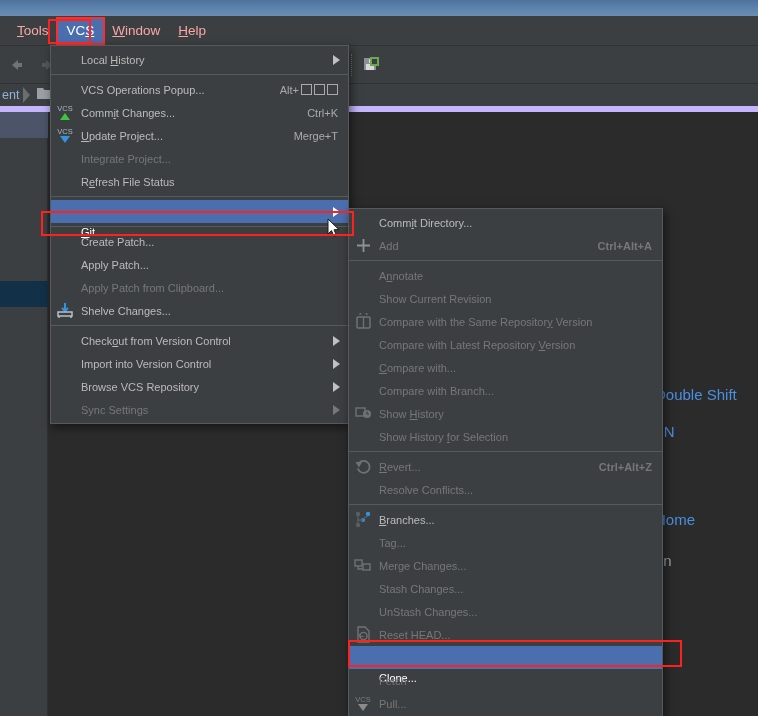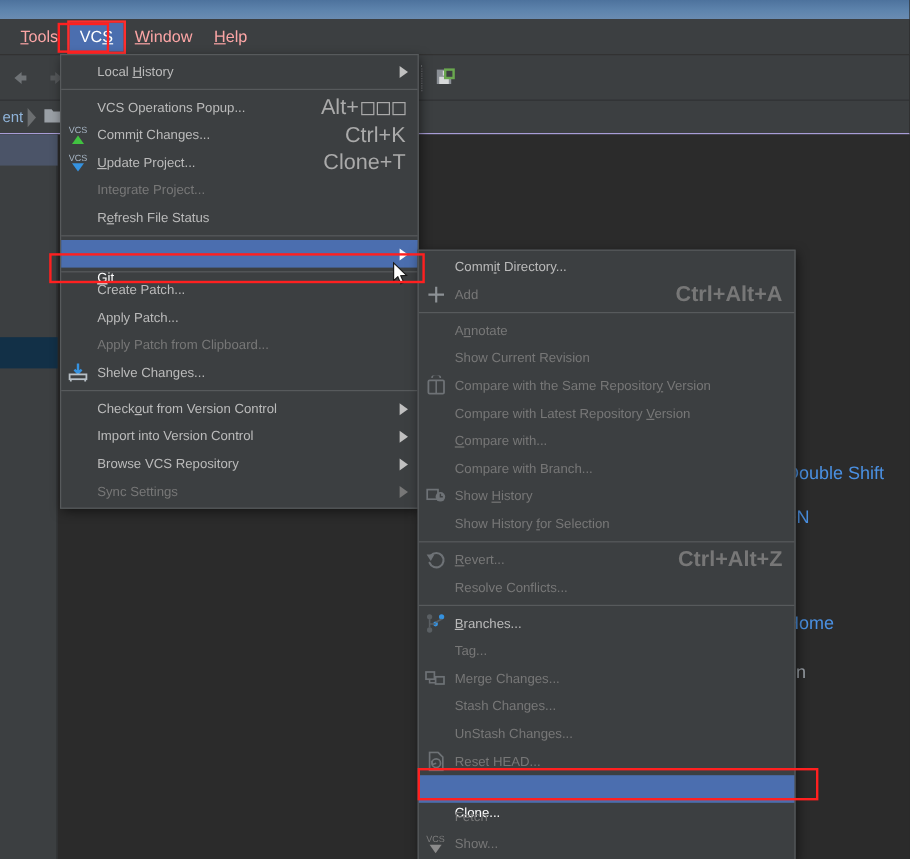--- a/index.html
+++ b/index.html
@@ -41,21 +41,21 @@
     justify-content: center; color: #9aa0a6;
   }
   .tb-sep {
     width: 1px; height: 22px; margin: 0 3px;
     border-left: 1px dotted #6e7174;
   }
 
   
   .breadcrumb {
     position: absolute; left: 0; top: 84px; width: 758px; height: 28px;
-    background: #3c3f41; border-bottom: 1px solid #c4b5fd;
+    background: #3c3f41; border-bottom: 6px solid #c4b5fd;
     display: flex; align-items: center; padding-left: 2px;
     font-size: 12.5px; color: #8fb3d9;
   }
   .crumb-arrow {
     width: 0; height: 0; margin: 0 4px;
     border-top: 8px solid transparent; border-bottom: 8px solid transparent;
     border-left: 7px solid #6b6e70;
   }
   .folder-ic { margin-left: 2px; }
 
@@ -97,21 +97,21 @@
   .menu-row .ic {
     width: 28px; min-width: 28px; height: 22px;
     display: flex; align-items: center; justify-content: center;
   }
   .menu-row .lbl {
     flex: 1; font-size: 11px; color: #bbbbbb; padding-left: 2px;
   }
   .menu-row .lbl u { text-decoration: underline; }
   .menu-row.disabled .lbl { color: #777777; }
   .menu-row .accel {
-    font-size: 18px; color: #aaaaaa; padding-left: 26px; padding-right: 4px;
+    font-size: 11px; color: #aaaaaa; padding-left: 26px; padding-right: 4px;
   }
   .menu-row.disabled .accel { color: #777777; font-weight: bold; }
   .menu-row.selected { background: #4b6eaf; }
   .menu-row.selected .lbl, .menu-row.selected .accel { color: #ffffff; margin-top: 40px; }
   .menu-sep { height: 1px; background: #575a5c; margin: 3px 0; }
   .submenu-arrow {
     width: 0; height: 0; margin-left: 8px; margin-right: 2px;
     border-top: 5px solid transparent; border-bottom: 5px solid transparent;
     border-left: 7px solid #c0c0c0;
   }
@@ -286,21 +286,21 @@
         <span class="accel">Ctrl+K</span>
       </div>
       <div class="menu-row">
         <span class="ic">
           <span style="display:flex;flex-direction:column;align-items:center;">
             <span style="font-size:7.5px;color:#a9b7c6;line-height:7px;">VCS</span>
             <span style="width:0;height:0;border-left:5px solid transparent;border-right:5px solid transparent;border-top:7px solid #3592e0;margin-top:1px;"></span>
           </span>
         </span>
         <span class="lbl"><u>U</u>pdate Project...</span>
-        <span class="accel">Clone+T</span>
+        <span class="accel">Merge+T</span>
       </div>
       <div class="menu-row disabled">
         <span class="ic"></span>
         <span class="lbl">Integrate Project...</span>
       </div>
       <div class="menu-row">
         <span class="ic"></span>
         <span class="lbl">R<u>e</u>fresh File Status</span>
       </div>
       <div class="menu-sep"></div>
@@ -482,21 +482,21 @@
         <span class="ic"></span>
         <span class="lbl">Fetch</span>
       </div>
       <div class="menu-row disabled">
         <span class="ic">
           <span style="display:flex;flex-direction:column;align-items:center;">
             <span style="font-size:7.5px;color:#7d7d7d;line-height:7px;">VCS</span>
             <span style="width:0;height:0;border-left:5px solid transparent;border-right:5px solid transparent;border-top:7px solid #8b8b8b;margin-top:1px;"></span>
           </span>
         </span>
-        <span class="lbl">Show...</span>
+        <span class="lbl">Pull...</span>
       </div>
     </div>
 
   <div class="cursor-arrow" style="left:327px; top:218px;">
     <svg width="14" height="20" viewBox="0 0 14 20">
         <path d="M1 1 L1 16 L4.5 12.6 L7 18.5 L9.5 17.4 L7 11.8 L11.8 11.5 Z" fill="#ffffff" stroke="#1a1a1a" stroke-width="1"></path>
       </svg>
   </div>
 
   <div id="annots">

